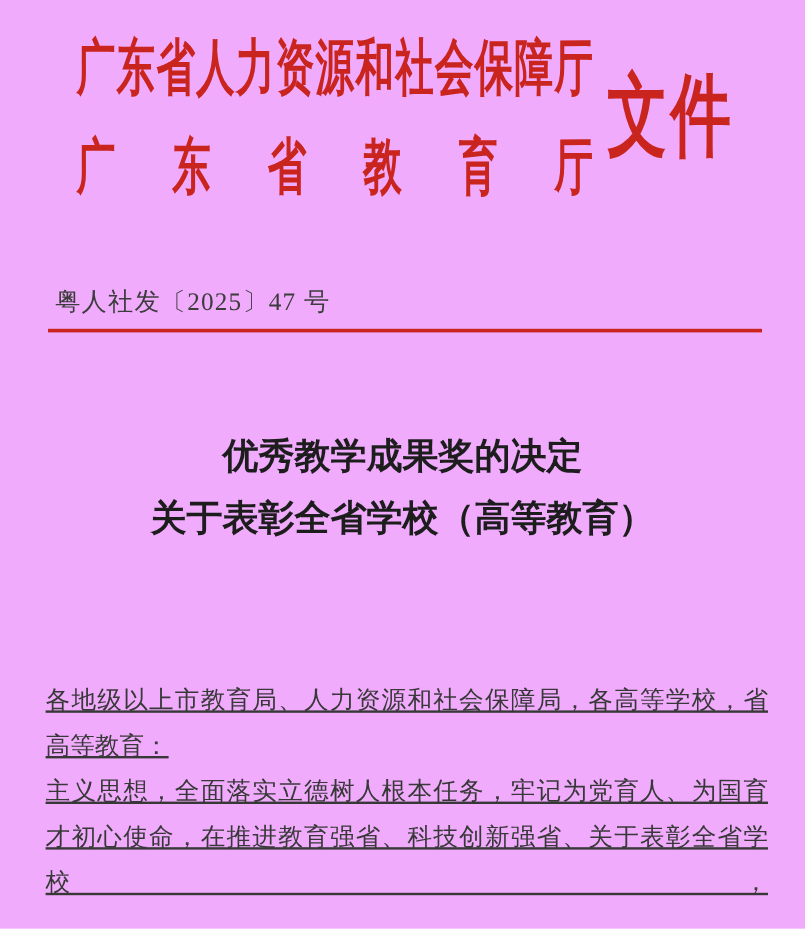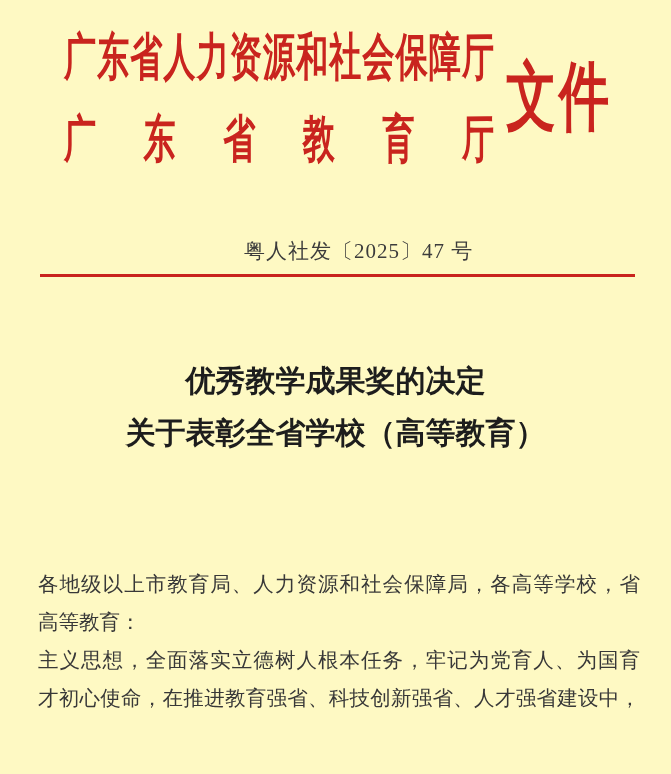--- a/index.html
+++ b/index.html
@@ -4,21 +4,21 @@
 <style>
   html, body { margin: 0; padding: 0; }
   body {
     background: #ffffff;
     font-family: "Liberation Serif", "DejaVu Serif", serif;
   }
   .page {
     position: relative;
     width: 671px;
     height: 774px;
-    background: #fef9c3;
+    background: #f0abfc;
     overflow: hidden;
   }
 
   
   .agency {
     position: absolute;
     left: 64px;
     width: 430px;
     color: var(--accent, #c9241e);
     font-weight: 700;
@@ -48,21 +48,21 @@
   }
 
   
   .doc-number {
     position: absolute;
     top: 237px;
     left: 0;
     width: 100%;
     box-sizing: border-box;
     padding-left: 46px;
-    text-align: center;
+    text-align: left;
     font-size: 21px;
     letter-spacing: 1px;
     color: #3c3c3c;
   }
   .red-rule {
     position: absolute;
     left: 40px;
     top: 274px;
     width: 595px;
     height: 3px;
@@ -86,21 +86,21 @@
   
   .body-text {
     position: absolute;
     top: 565px;
     left: 38px;
     width: 602px;
     font-size: 20.5px;
     line-height: 38px;
     color: #383838;
   }
-  .bline { height: 38px; white-space: nowrap; }
+  .bline { height: 38px; white-space: nowrap; text-decoration: underline; }
   .bline.just {
     white-space: normal;
     text-align: justify;
     text-align-last: justify;
     text-justify: inter-character;
   }
   .bline.indent { text-indent: 41px; }
 </style>
 </head>
 <body>
@@ -119,16 +119,16 @@
 
   <div class="title">
     <div class="title-line">优秀教学成果奖的决定</div>
     <div class="title-line">关于表彰全省学校（高等教育）</div>
   </div>
 
   <div class="body-text">
     <div class="bline just">各地级以上市教育局、人力资源和社会保障局，各高等学校，省</div>
     <div class="bline">高等教育：</div>
     <div class="bline just">主义思想，全面落实立德树人根本任务，牢记为党育人、为国育</div>
-    <div class="bline just">才初心使命，在推进教育强省、科技创新强省、人才强省建设中，</div>
+    <div class="bline just">才初心使命，在推进教育强省、科技创新强省、关于表彰全省学校，</div>
   </div>
 
 </div>
 
 </body></html>

